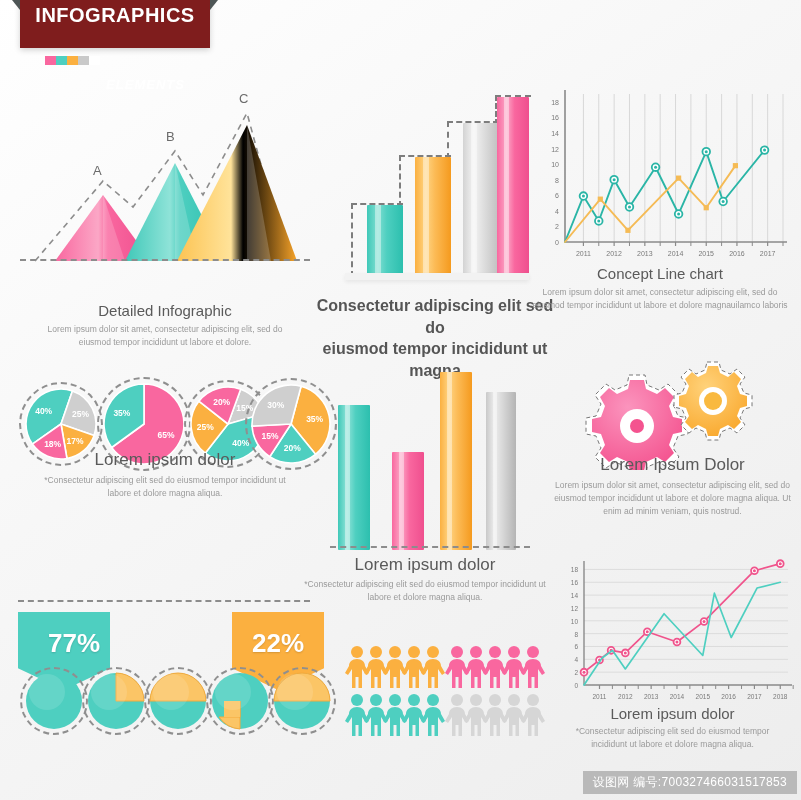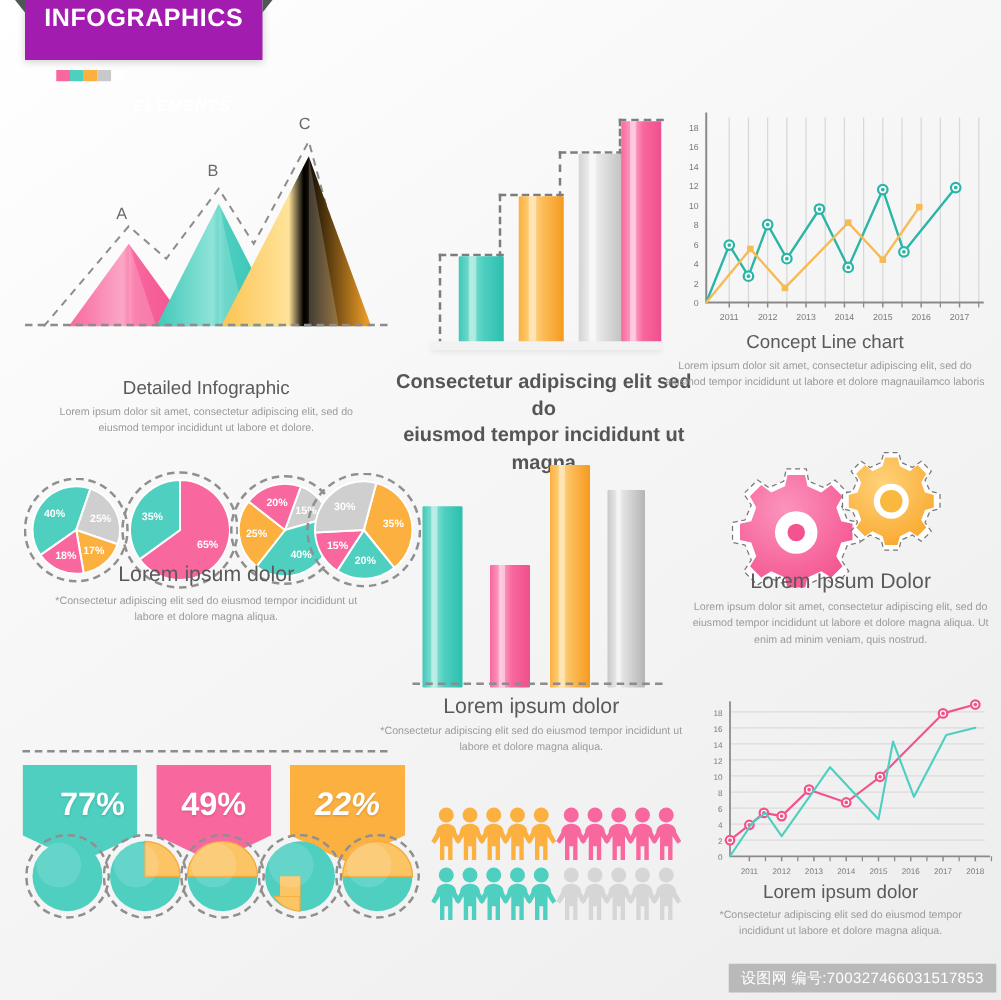--- a/index.html
+++ b/index.html
@@ -64,21 +64,21 @@
 
   
   #watermark{right:4px;bottom:6px;background:#b9b9b9;color:#fff;font-size:12px;
     padding:3px 10px;letter-spacing:.3px;}
 </style>
 </head>
 <body>
 
 <div class="stage">
 
-  <div class="abs" id="banner" style="background: #a21caf;">
+  <div class="abs" id="banner" style="background: #7f1d1d;">
     <div class="tail-l"></div>
     <div class="tail-r"></div>
     <div id="banner-title">INFOGRAPHICS</div>
     <div id="banner-sub">
       <div id="banner-swatches">
           <i style="background: rgb(249, 103, 159);"></i>
           <i style="background: rgb(78, 207, 192);"></i>
           <i style="background: rgb(251, 176, 64);"></i>
           <i style="background: rgb(201, 201, 201);"></i>
           <i style="background: rgb(255, 255, 255);"></i>
@@ -352,27 +352,22 @@
     <div class="cap-body" style="margin-top:4px;padding:0 6px;">Lorem ipsum dolor sit amet, consectetur adipiscing elit, sed do eiusmod tempor incididunt ut labore et dolore magna aliqua. Ut enim ad minim veniam, quis nostrud.</div>
   </div>
 
   <div class="dash-base" style="left:18px;top:600px;width:292px;"></div>
   <div class="abs" style="left:0;top:612px;width:320px;height:80px;" id="ribbon-row">
       <div class="ribbon" style="left: 18px; top: 0px;">
         <div class="body" style="background: linear-gradient(rgb(78, 207, 192) 0%, rgb(78, 207, 192) 55%, rgb(78, 207, 192) 100%); filter: drop-shadow(rgba(0, 0, 0, 0.16) 0px 3px 4px); padding-left: 20px;">
           <span>77%</span>
         </div>
       </div>
-      <div class="ribbon" style="left: 125px; top: 0px;">
-        <div class="body" style="background: linear-gradient(rgb(249, 103, 159) 0%, rgb(249, 103, 159) 55%, rgb(249, 103, 159) 100%); filter: drop-shadow(rgba(0, 0, 0, 0.16) 0px 3px 4px);">
-          <span>49%</span>
-        </div>
-      </div>
       <div class="ribbon" style="left: 232px; top: 0px;">
-        <div class="body" style="background: linear-gradient(rgb(251, 176, 64) 0%, rgb(251, 176, 64) 55%, rgb(251, 176, 64) 100%); filter: drop-shadow(rgba(0, 0, 0, 0.16) 0px 3px 4px); font-style: italic;">
+        <div class="body" style="background: linear-gradient(rgb(251, 176, 64) 0%, rgb(251, 176, 64) 55%, rgb(251, 176, 64) 100%); filter: drop-shadow(rgba(0, 0, 0, 0.16) 0px 3px 4px);">
           <span>22%</span>
         </div>
       </div>
     </div>
 
   <div class="abs" style="left:25px;top:672px;width:290px;height:64px;" id="circle-row">
       <div class="circ" style="left: 0px; top: 0px;"><div class="ring"></div><svg width="58" height="58" viewBox="0 0 58 58">
           <circle cx="29" cy="29" r="28" fill="#4ecfc0"></circle>
           <circle cx="22" cy="20" r="18" fill="#ffffff" fill-opacity="0.13"></circle>
         </svg></div>

